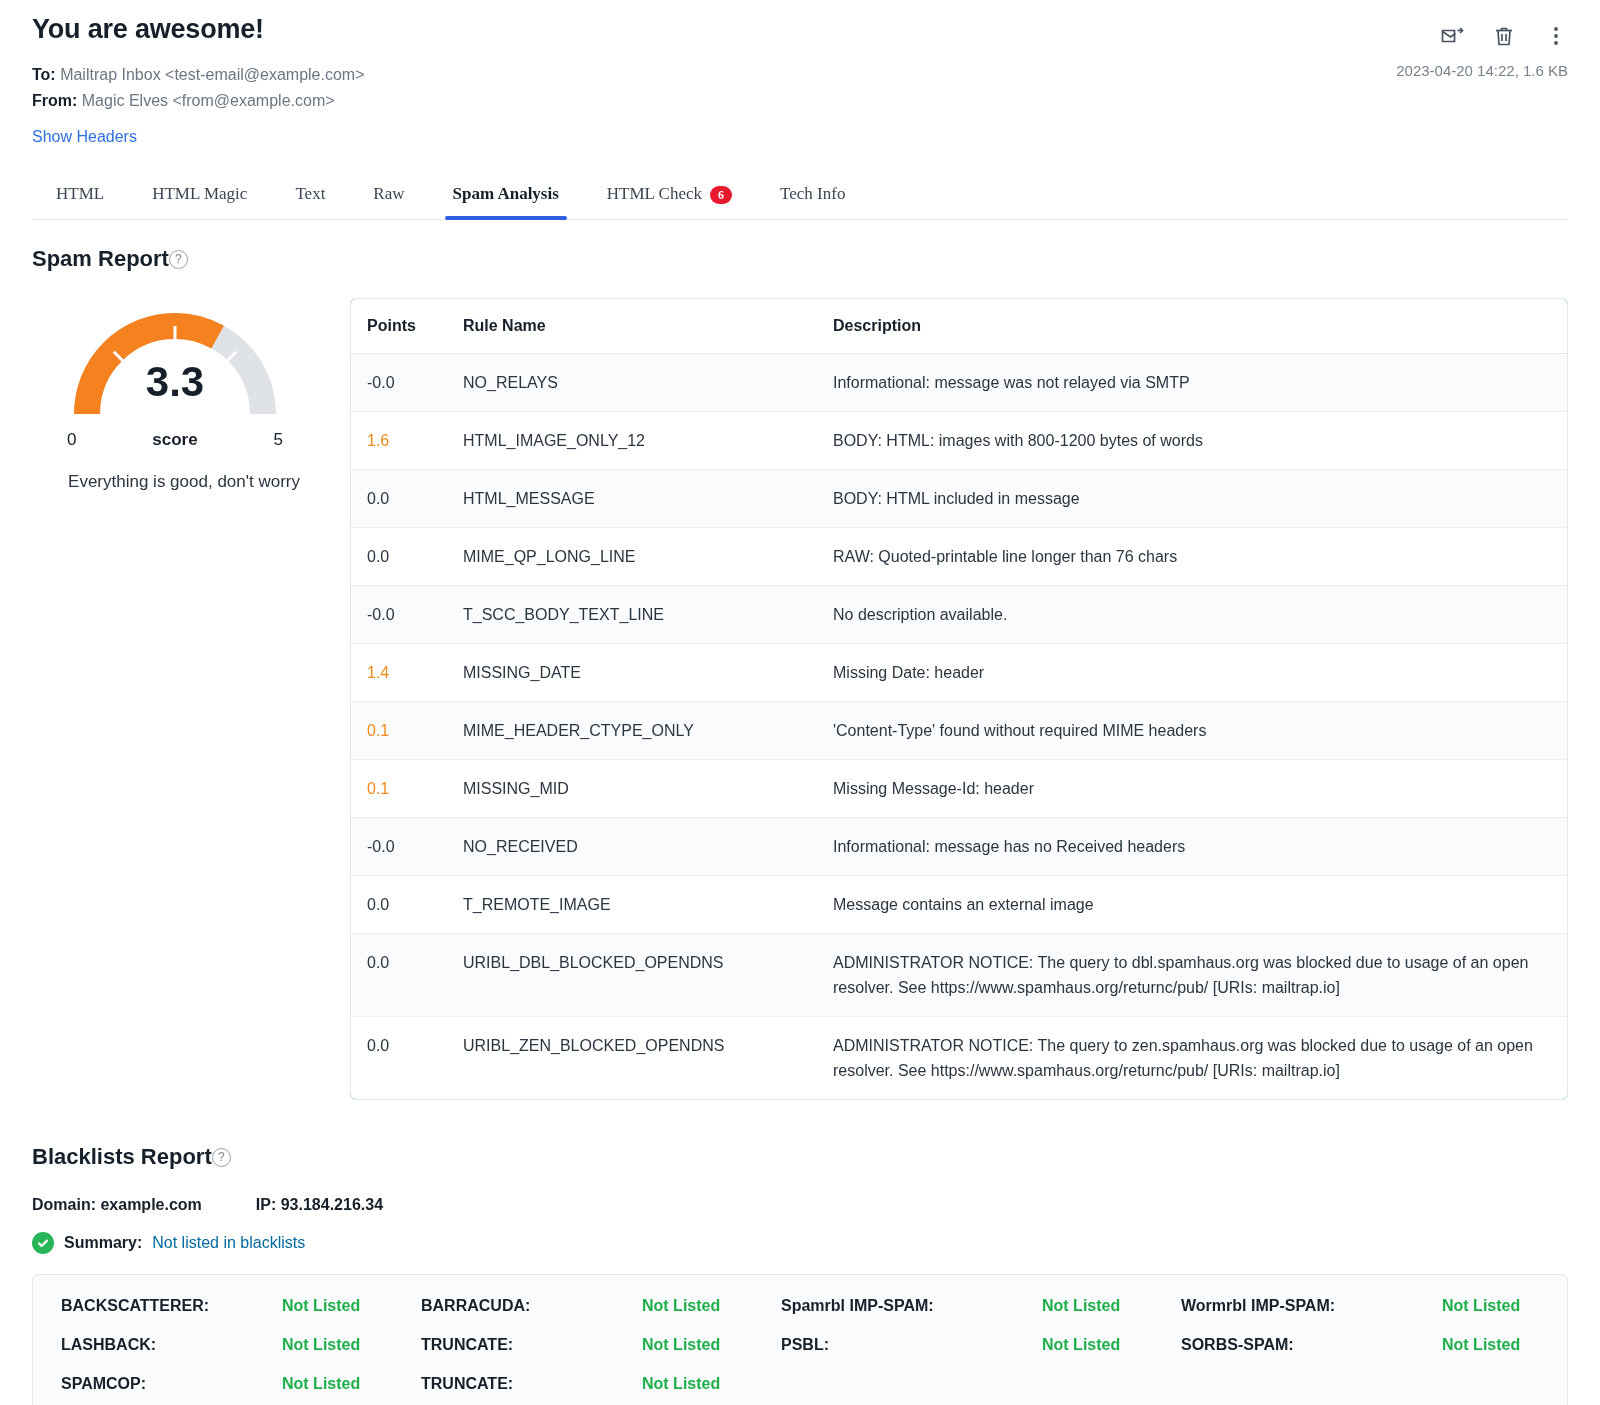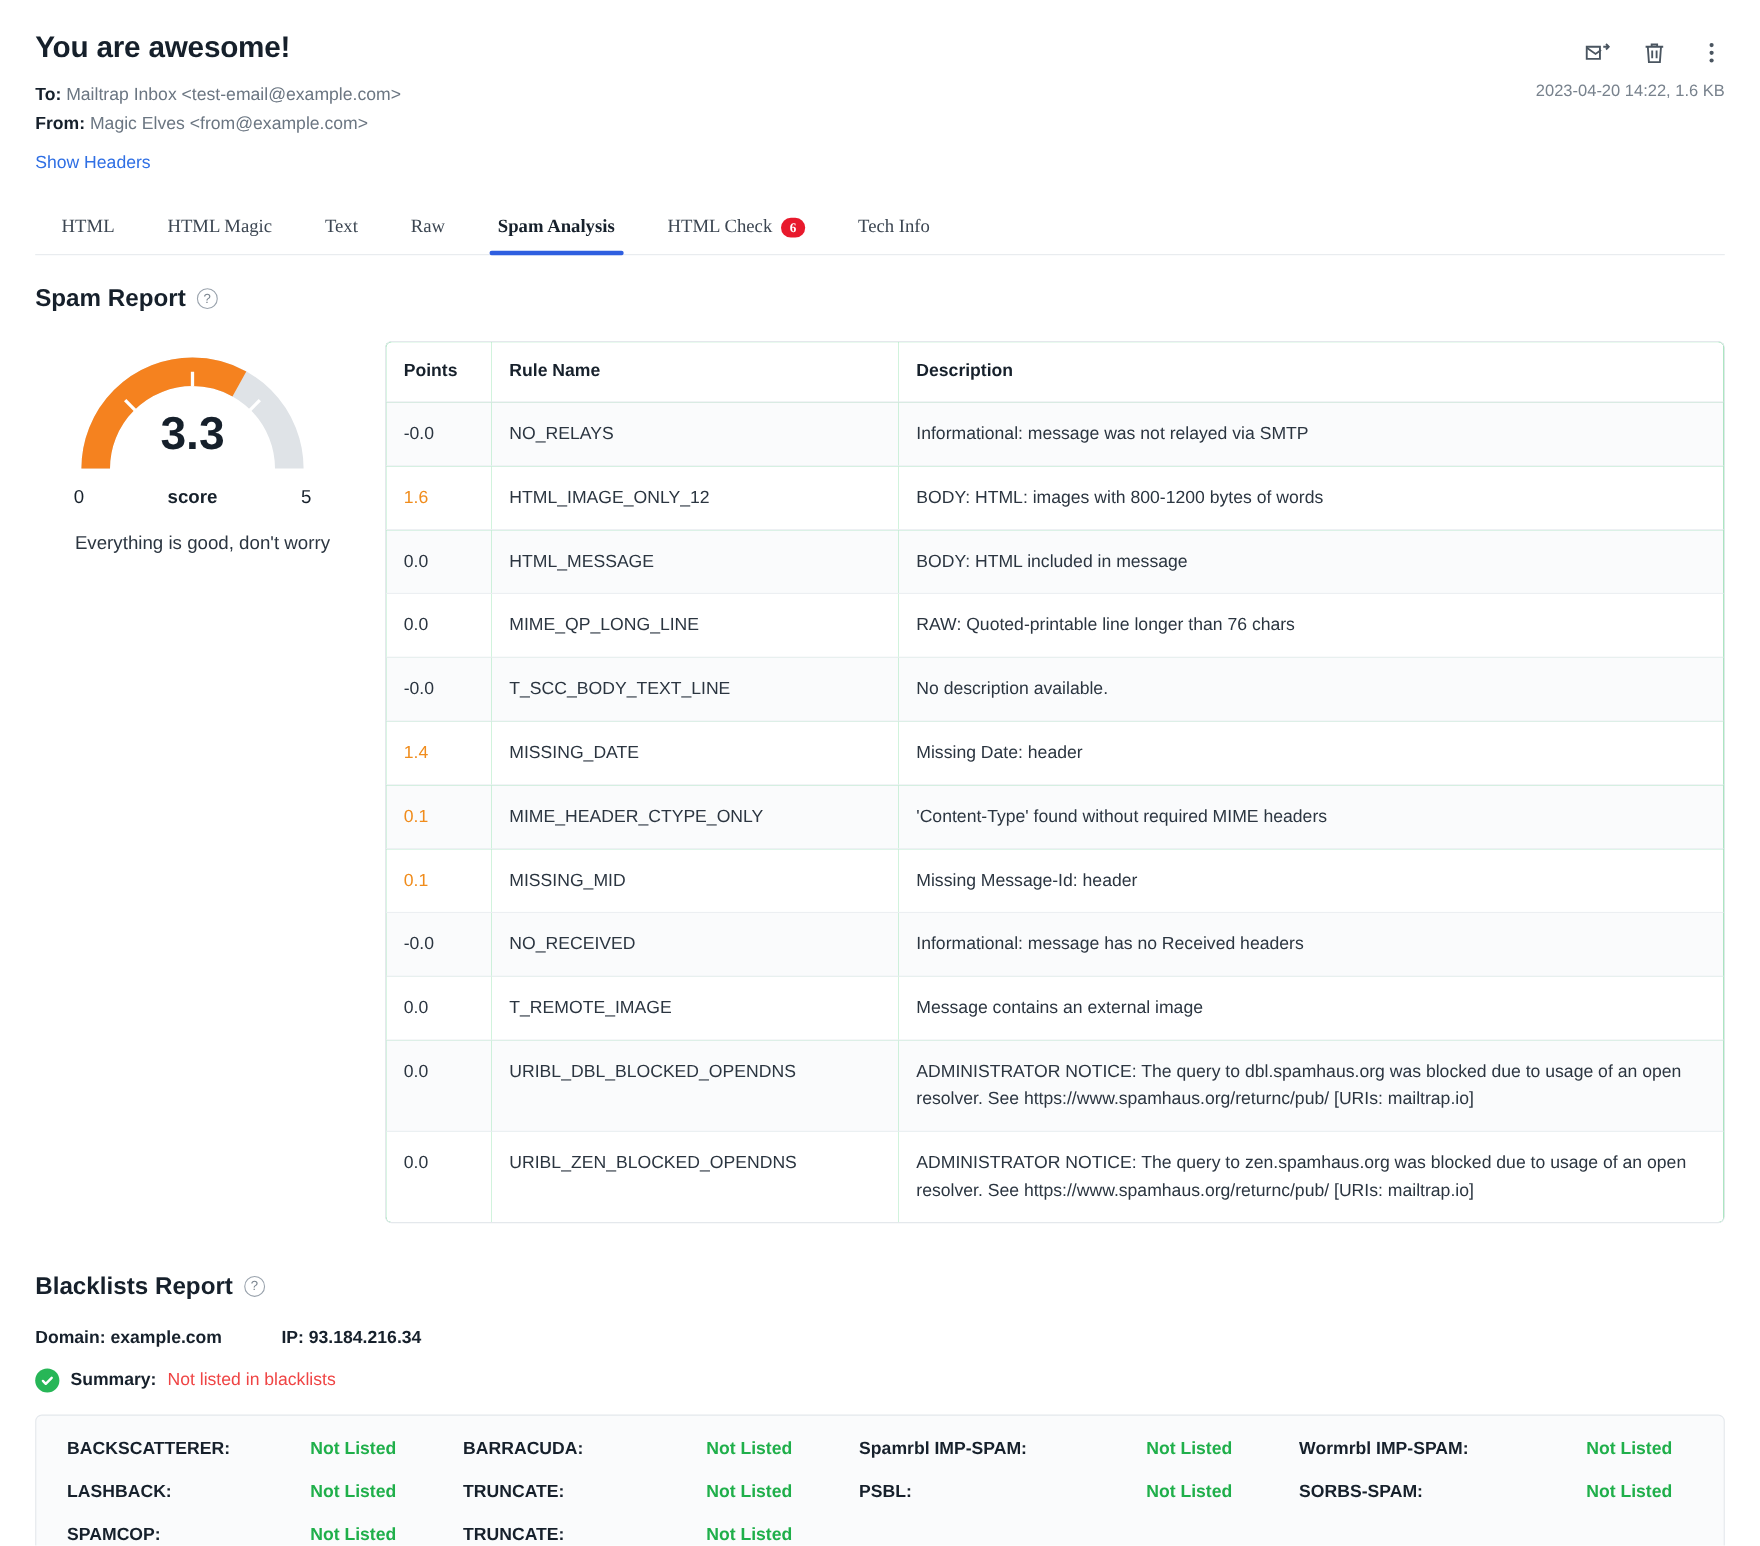--- a/index.html
+++ b/index.html
@@ -8,22 +8,22 @@
     width: 1600px; height: 1405px;
     background: #ffffff;
     font-family: "Liberation Sans", sans-serif;
     color: #1b2733;
     -webkit-font-smoothing: antialiased;
   }
   .page { position: relative; width: 1600px; height: 1405px; padding: 0 32px; }
 
   
   .subject-row {
-    display: flex; align-items: center; justify-content: space-between;
-    padding-top: 26px;
+    display: flex; align-items: flex-start; justify-content: space-between;
+    padding-top: 14px;
   }
   .subject {
     font-size: 27px; font-weight: bold; letter-spacing: -0.2px; color: #16202b;
     margin: 0;
   }
   .header-actions { display: flex; align-items: center; gap: 28px; padding-top: 10px; }
   .hdr-icon { width: 24px; height: 24px; color: #4a5560; cursor: pointer; display: block; }
   .hdr-icon svg { display: block; }
 
   .meta { margin-top: 14px; position: relative; }
@@ -52,21 +52,21 @@
     height: 4px; background: #2f5fe0; border-radius: 2px;
   }
   .badge {
     display: inline-block; margin-left: 8px; background: #e8192c; color: #fff;
     font-size: 12px; font-weight: bold; border-radius: 9px; padding: 2px 8px;
     vertical-align: middle; line-height: 14px;
   }
 
   
   .section-title {
-    display: flex; align-items: center; gap: 10px;
+    display: flex; align-items: center; 
     font-size: 22px; font-weight: bold; color: #16202b;
   }
   .qmark {
     width: 19px; height: 19px; border-radius: 50%;
     border: 1.6px solid #9aa3ad; color: #7b858f;
     font-size: 12px; line-height: 16px; text-align: center; cursor: pointer;
     font-weight: normal;
   }
 
   
@@ -112,21 +112,21 @@
   
   .blacklists { margin-top: 44px; }
   .bl-meta { margin-top: 26px; display: flex; gap: 54px; font-size: 16px; font-weight: bold; color: #16202b; }
   .bl-summary { margin-top: 18px; display: flex; align-items: center; gap: 10px; font-size: 16px; }
   .check-badge {
     width: 22px; height: 22px; border-radius: 50%; background: #27b657;
     display: inline-flex; align-items: center; justify-content: center; flex: none;
   }
   .check-badge svg { display: block; }
   .bl-summary b { font-weight: bold; color: #16202b; }
-  .bl-summary span.val { color: #ef4444; }
+  .bl-summary span.val { color: #0369a1; }
 
   .bl-panel {
     margin-top: 20px; border: 1px solid #e4e8ec; border-radius: 6px; background: #fafbfc;
     padding: 22px 28px 26px;
   }
   .bl-grid {
     display: grid;
     grid-template-columns: 200px 118px 200px 118px 240px 118px 240px 1fr;
     row-gap: 18px; align-items: baseline; gap: 21px;
   }

